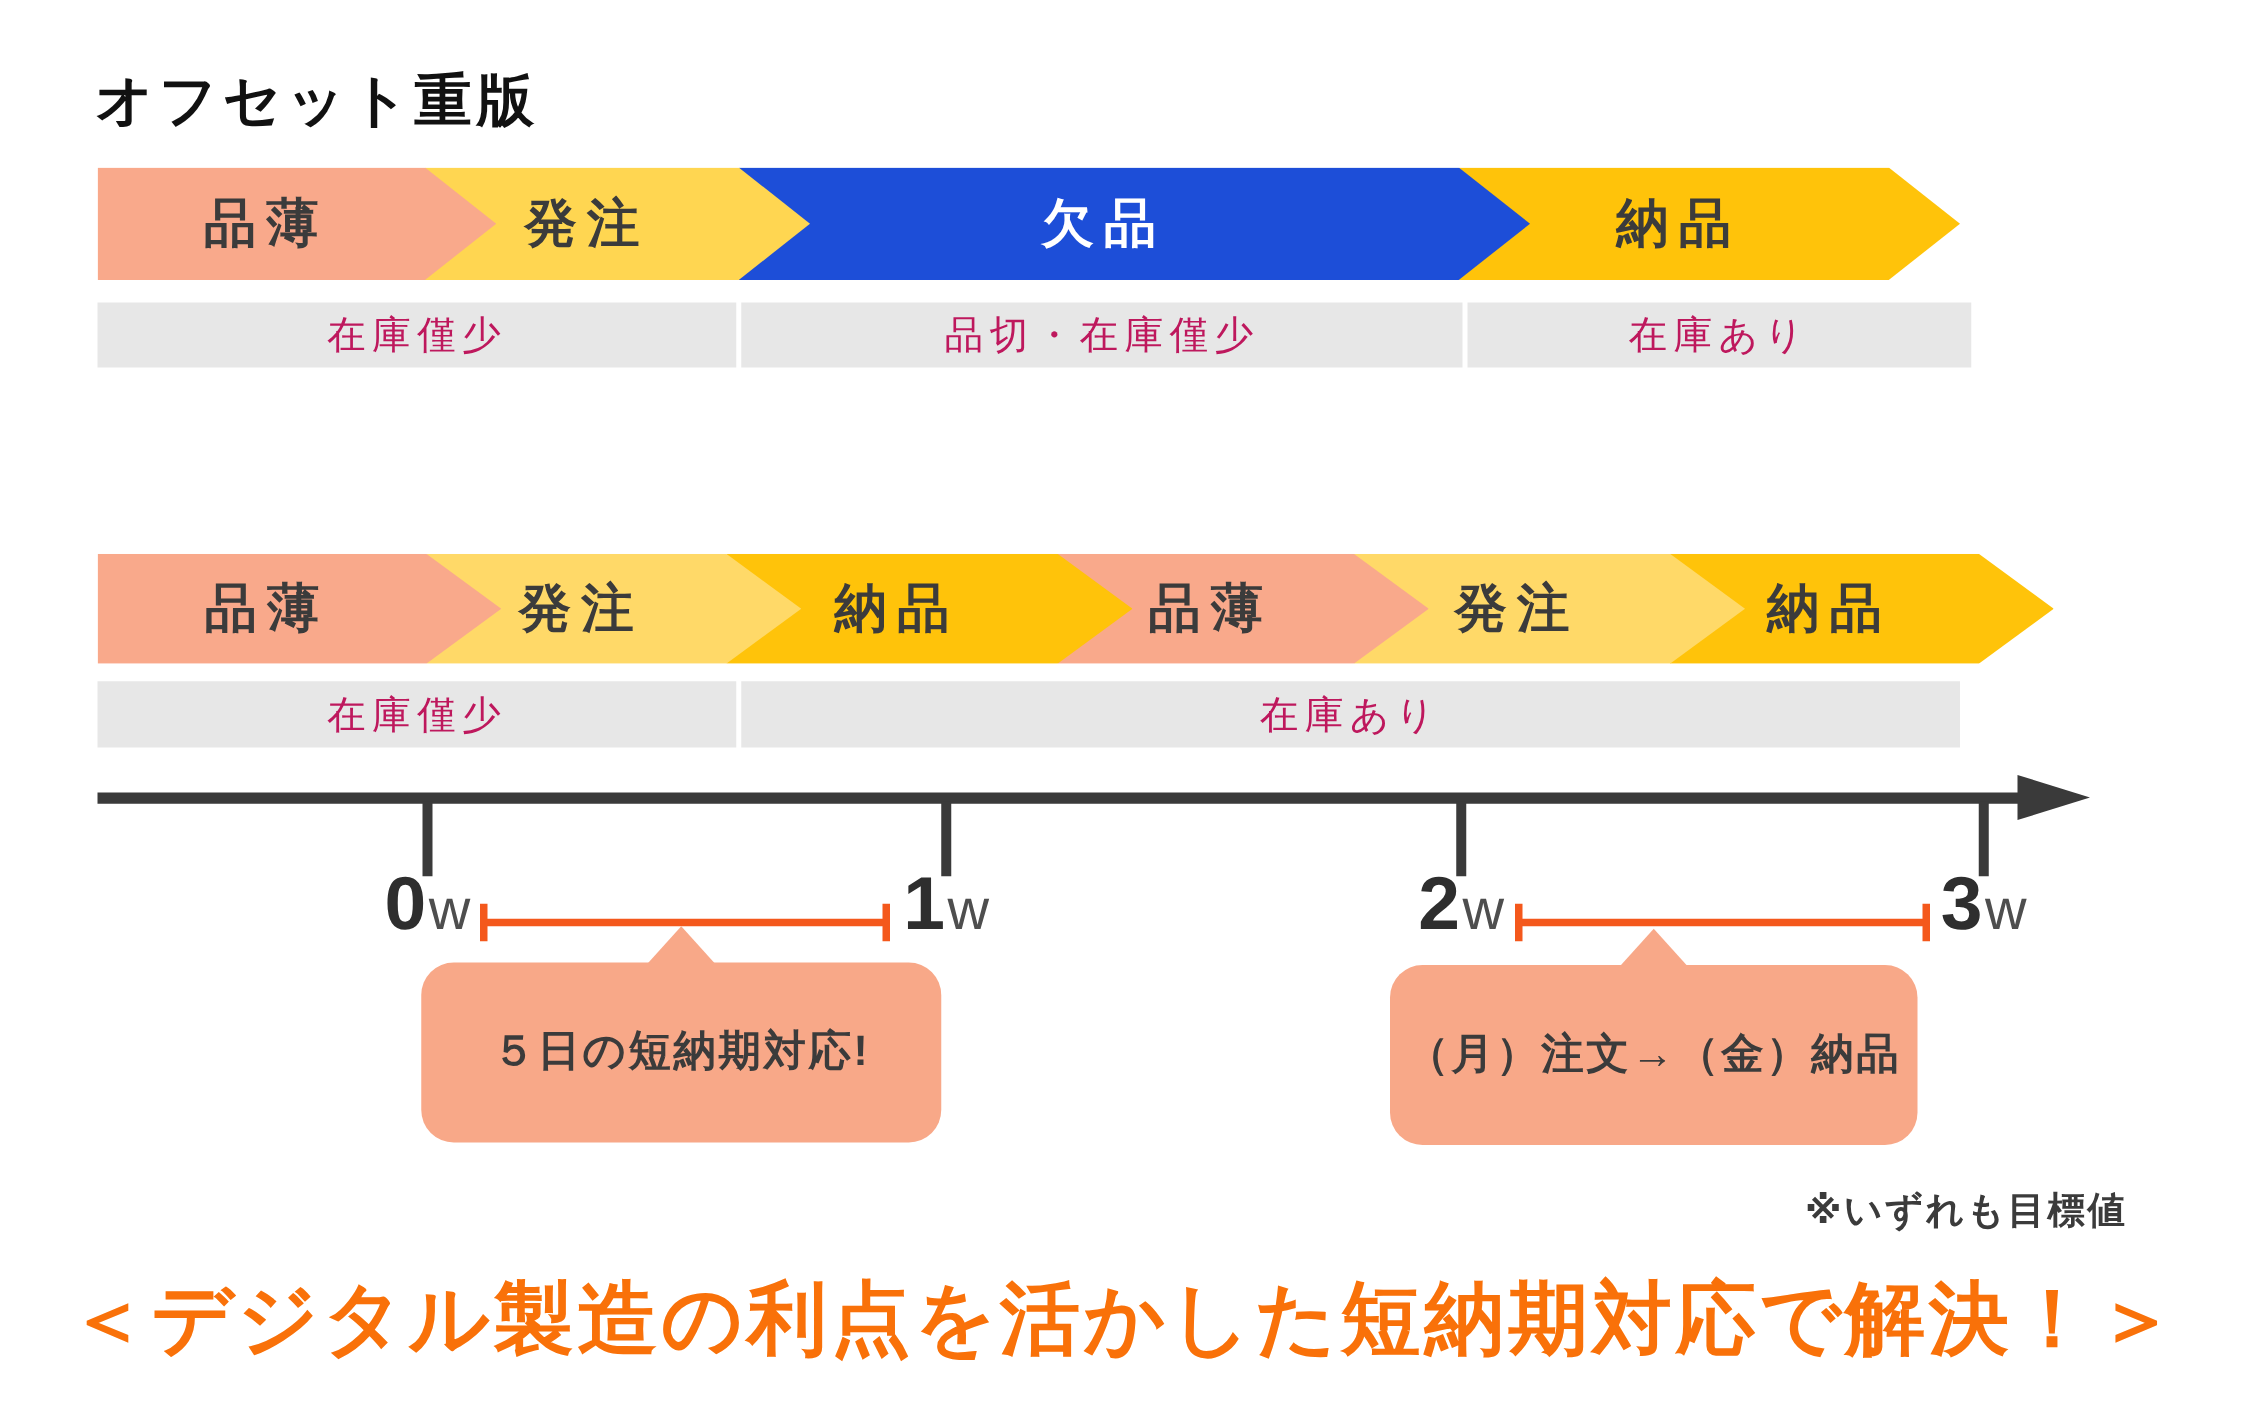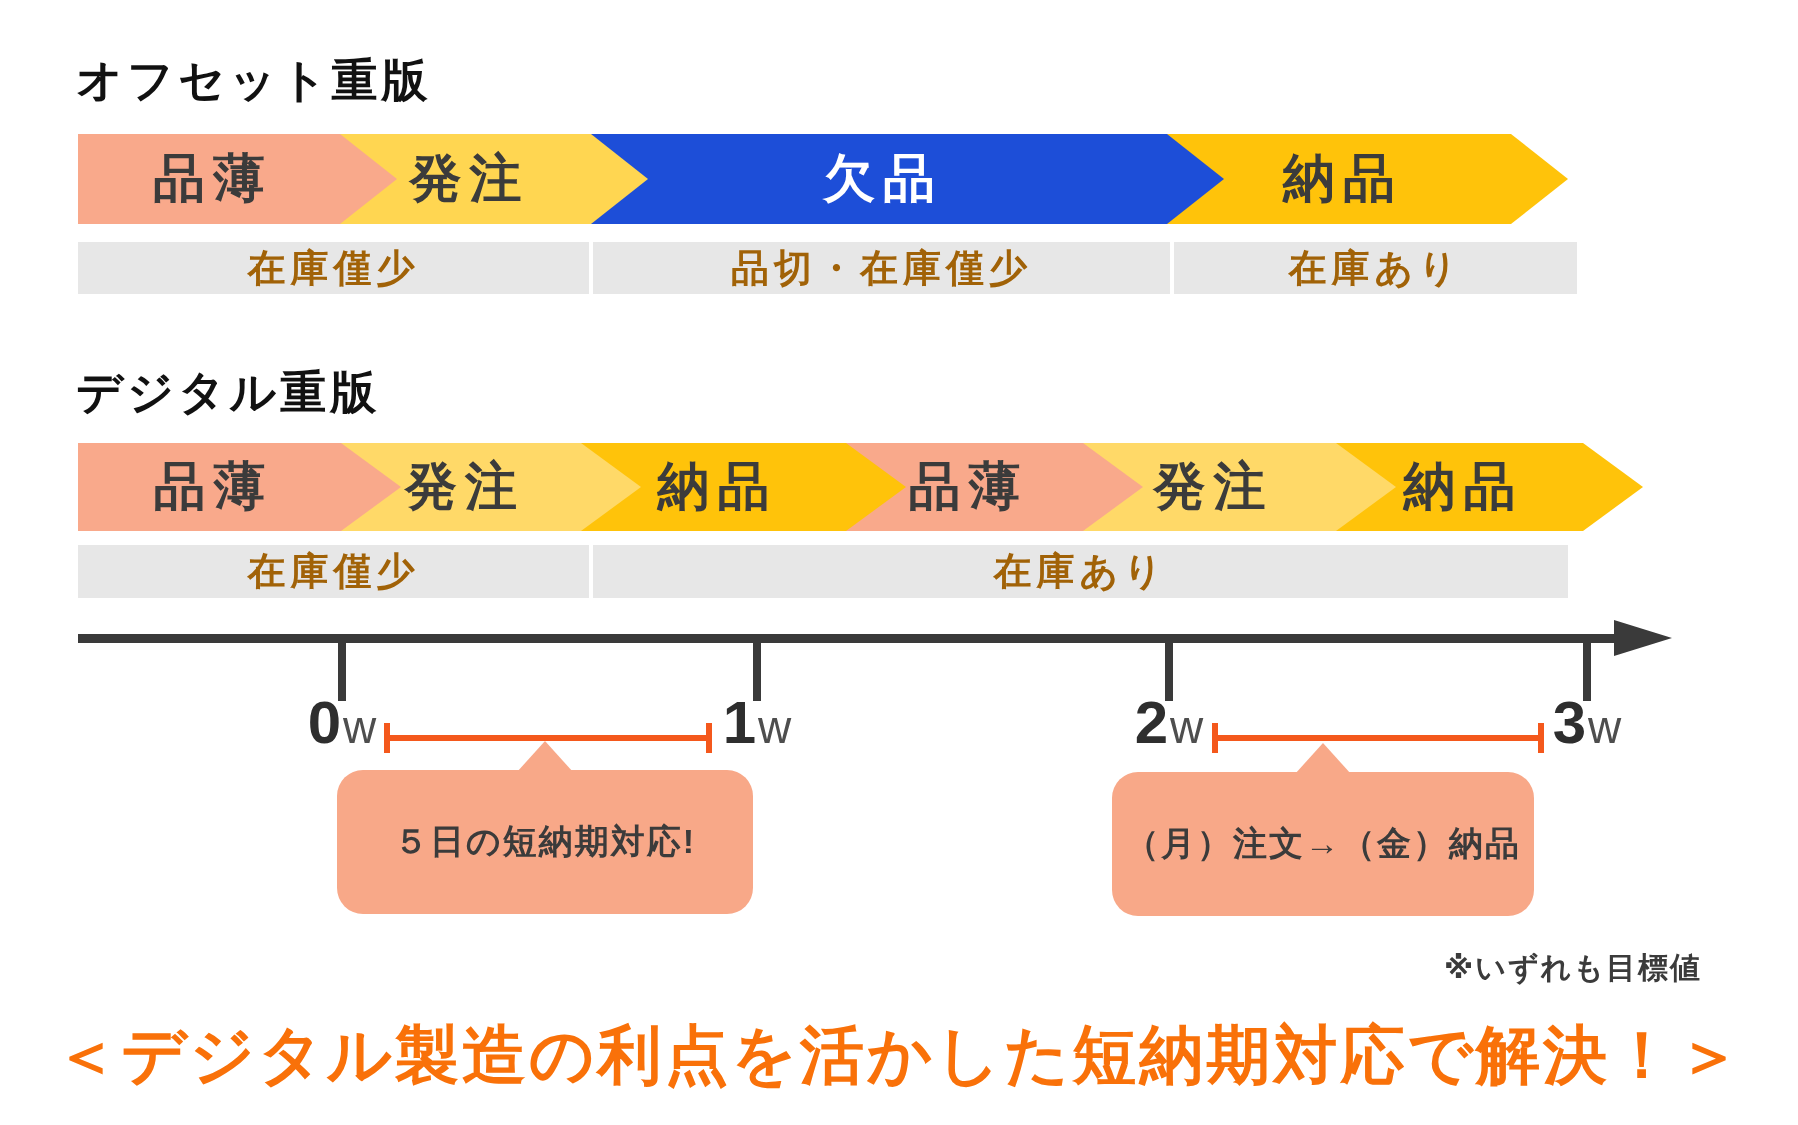--- a/index.html
+++ b/index.html
@@ -14,31 +14,31 @@
     position:absolute;left:76px;
     font-size:46px;font-weight:bold;color:#111111;
     letter-spacing:4px;white-space:nowrap;
   }
   .flow-row{position:absolute;left:0;top:0;width:100%;}
   .flow-seg{
     position:absolute;top:0;height:100%;
     display:flex;align-items:center;justify-content:center;
   }
   .flow-seg .seg-label{
-    font-size:52px;font-weight:bold;letter-spacing:8px;
+    font-size:42px;font-weight:bold;letter-spacing:8px;
     white-space:nowrap;text-indent:8px;
   }
   .status-row{position:absolute;left:0;width:100%;}
   .status-cell{
     position:absolute;top:0;height:100%;
     background:#E7E7E7;
     display:flex;align-items:center;justify-content:center;
   }
   .status-cell .status-label{
-    font-size:38px;font-weight:bold;color:#a16207;letter-spacing:5px;white-space:nowrap;
+    font-size:31px;font-weight:normal;color:#be185d;letter-spacing:5px;white-space:nowrap;
   }
   .axis-line{position:absolute;background:#3A3A3A;}
   .axis-head{
     position:absolute;width:0;height:0;
     border-top:18px solid transparent;
     border-bottom:18px solid transparent;
     border-left:58px solid #3A3A3A;
   }
   .axis-tick{position:absolute;width:8px;background:#3A3A3A;}
   .tick-label{
@@ -107,21 +107,20 @@
         <span class="status-label">在庫僅少</span>
       </div>
       <div class="status-cell" style="left: 593px; width: 577px;">
         <span class="status-label">品切・在庫僅少</span>
       </div>
       <div class="status-cell" style="left: 1174px; width: 403px;">
         <span class="status-label">在庫あり</span>
       </div>
     </div>
 
-  <div class="section-title" style="top:362px;">デジタル重版</div>
 
   <div class="flow-row" id="flow-row-1" style="top:443px;height:88px;">
       <div class="flow-seg" style="left: 78px; width: 323px; z-index: 6; background: rgb(249, 169, 139); clip-path: polygon(0px 0px, calc(100% - 60px) 0px, 100% 50%, calc(100% - 60px) 100%, 0px 100%);">
         <span class="seg-label" style="color: rgb(59, 59, 59); padding-right: 60px;">品薄</span>
       </div>
       <div class="flow-seg" style="left: 341px; width: 300px; z-index: 5; background: rgb(255, 217, 104); clip-path: polygon(0px 0px, calc(100% - 60px) 0px, 100% 50%, calc(100% - 60px) 100%, 0px 100%);">
         <span class="seg-label" style="color: rgb(59, 59, 59); padding-right: 60px;">発注</span>
       </div>
       <div class="flow-seg" style="left: 581px; width: 325px; z-index: 4; background: rgb(255, 195, 10); clip-path: polygon(0px 0px, calc(100% - 60px) 0px, 100% 50%, calc(100% - 60px) 100%, 0px 100%);">
         <span class="seg-label" style="color: rgb(59, 59, 59); padding-right: 60px;">納品</span>

